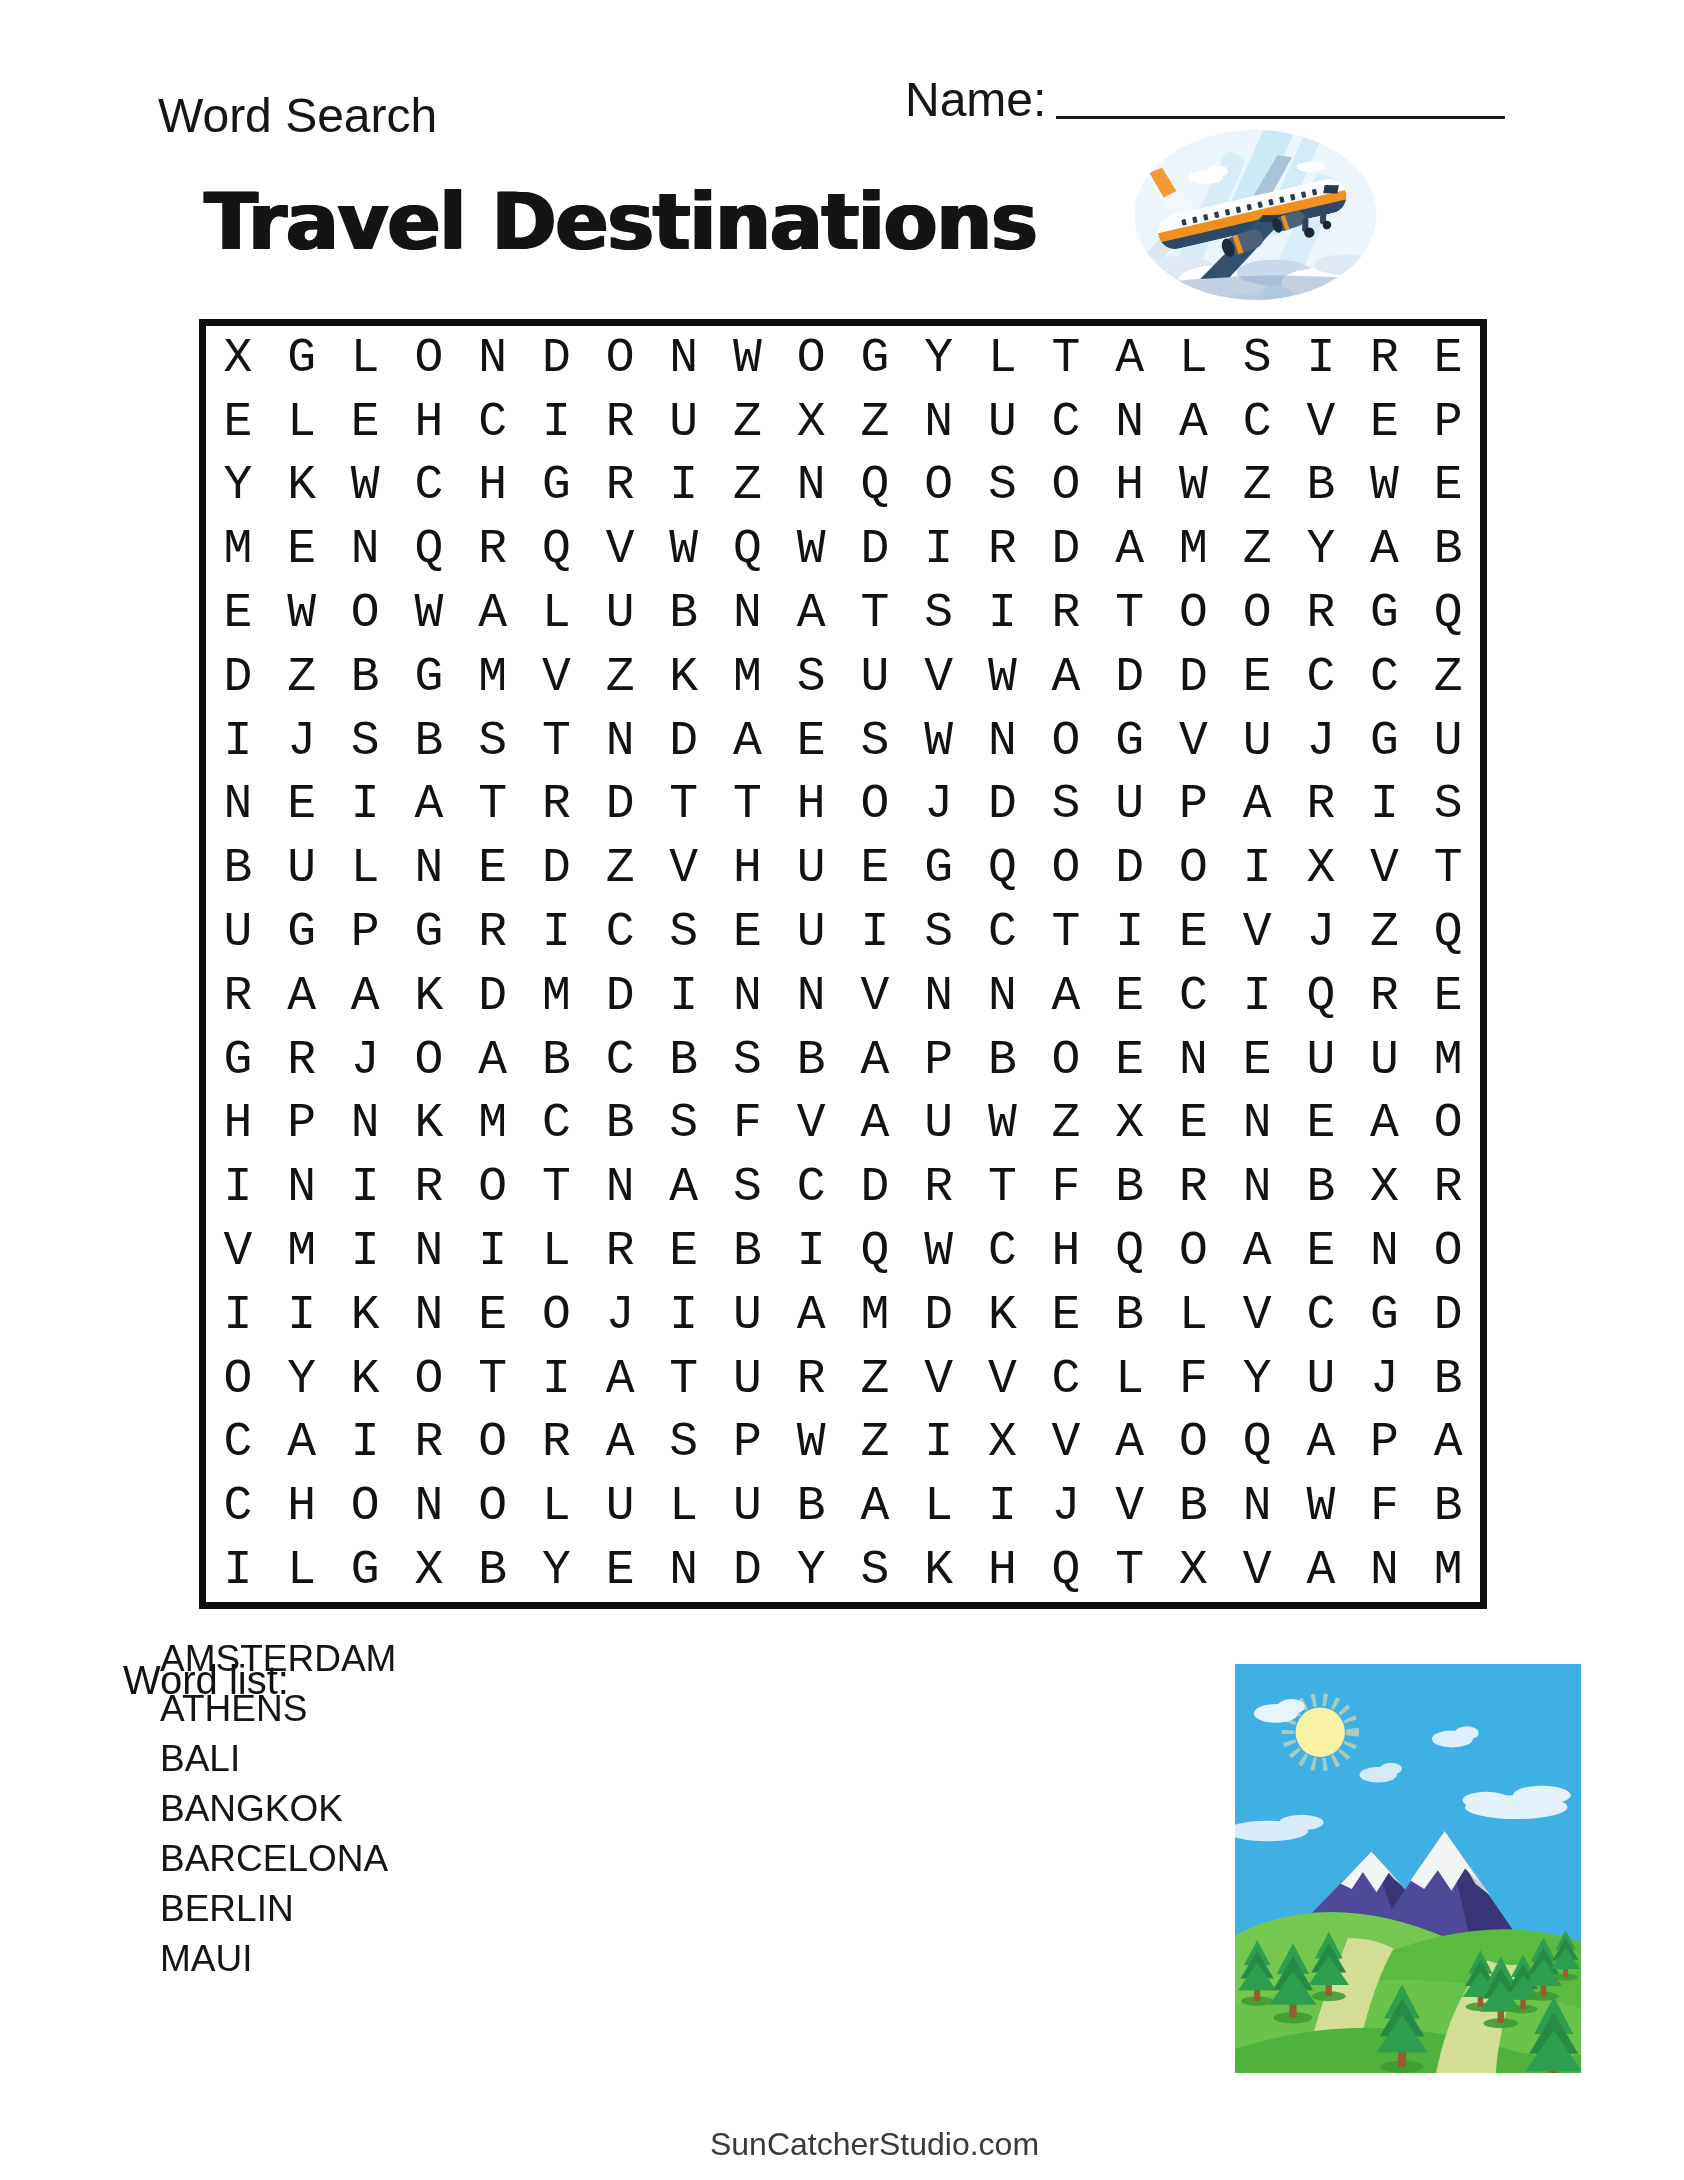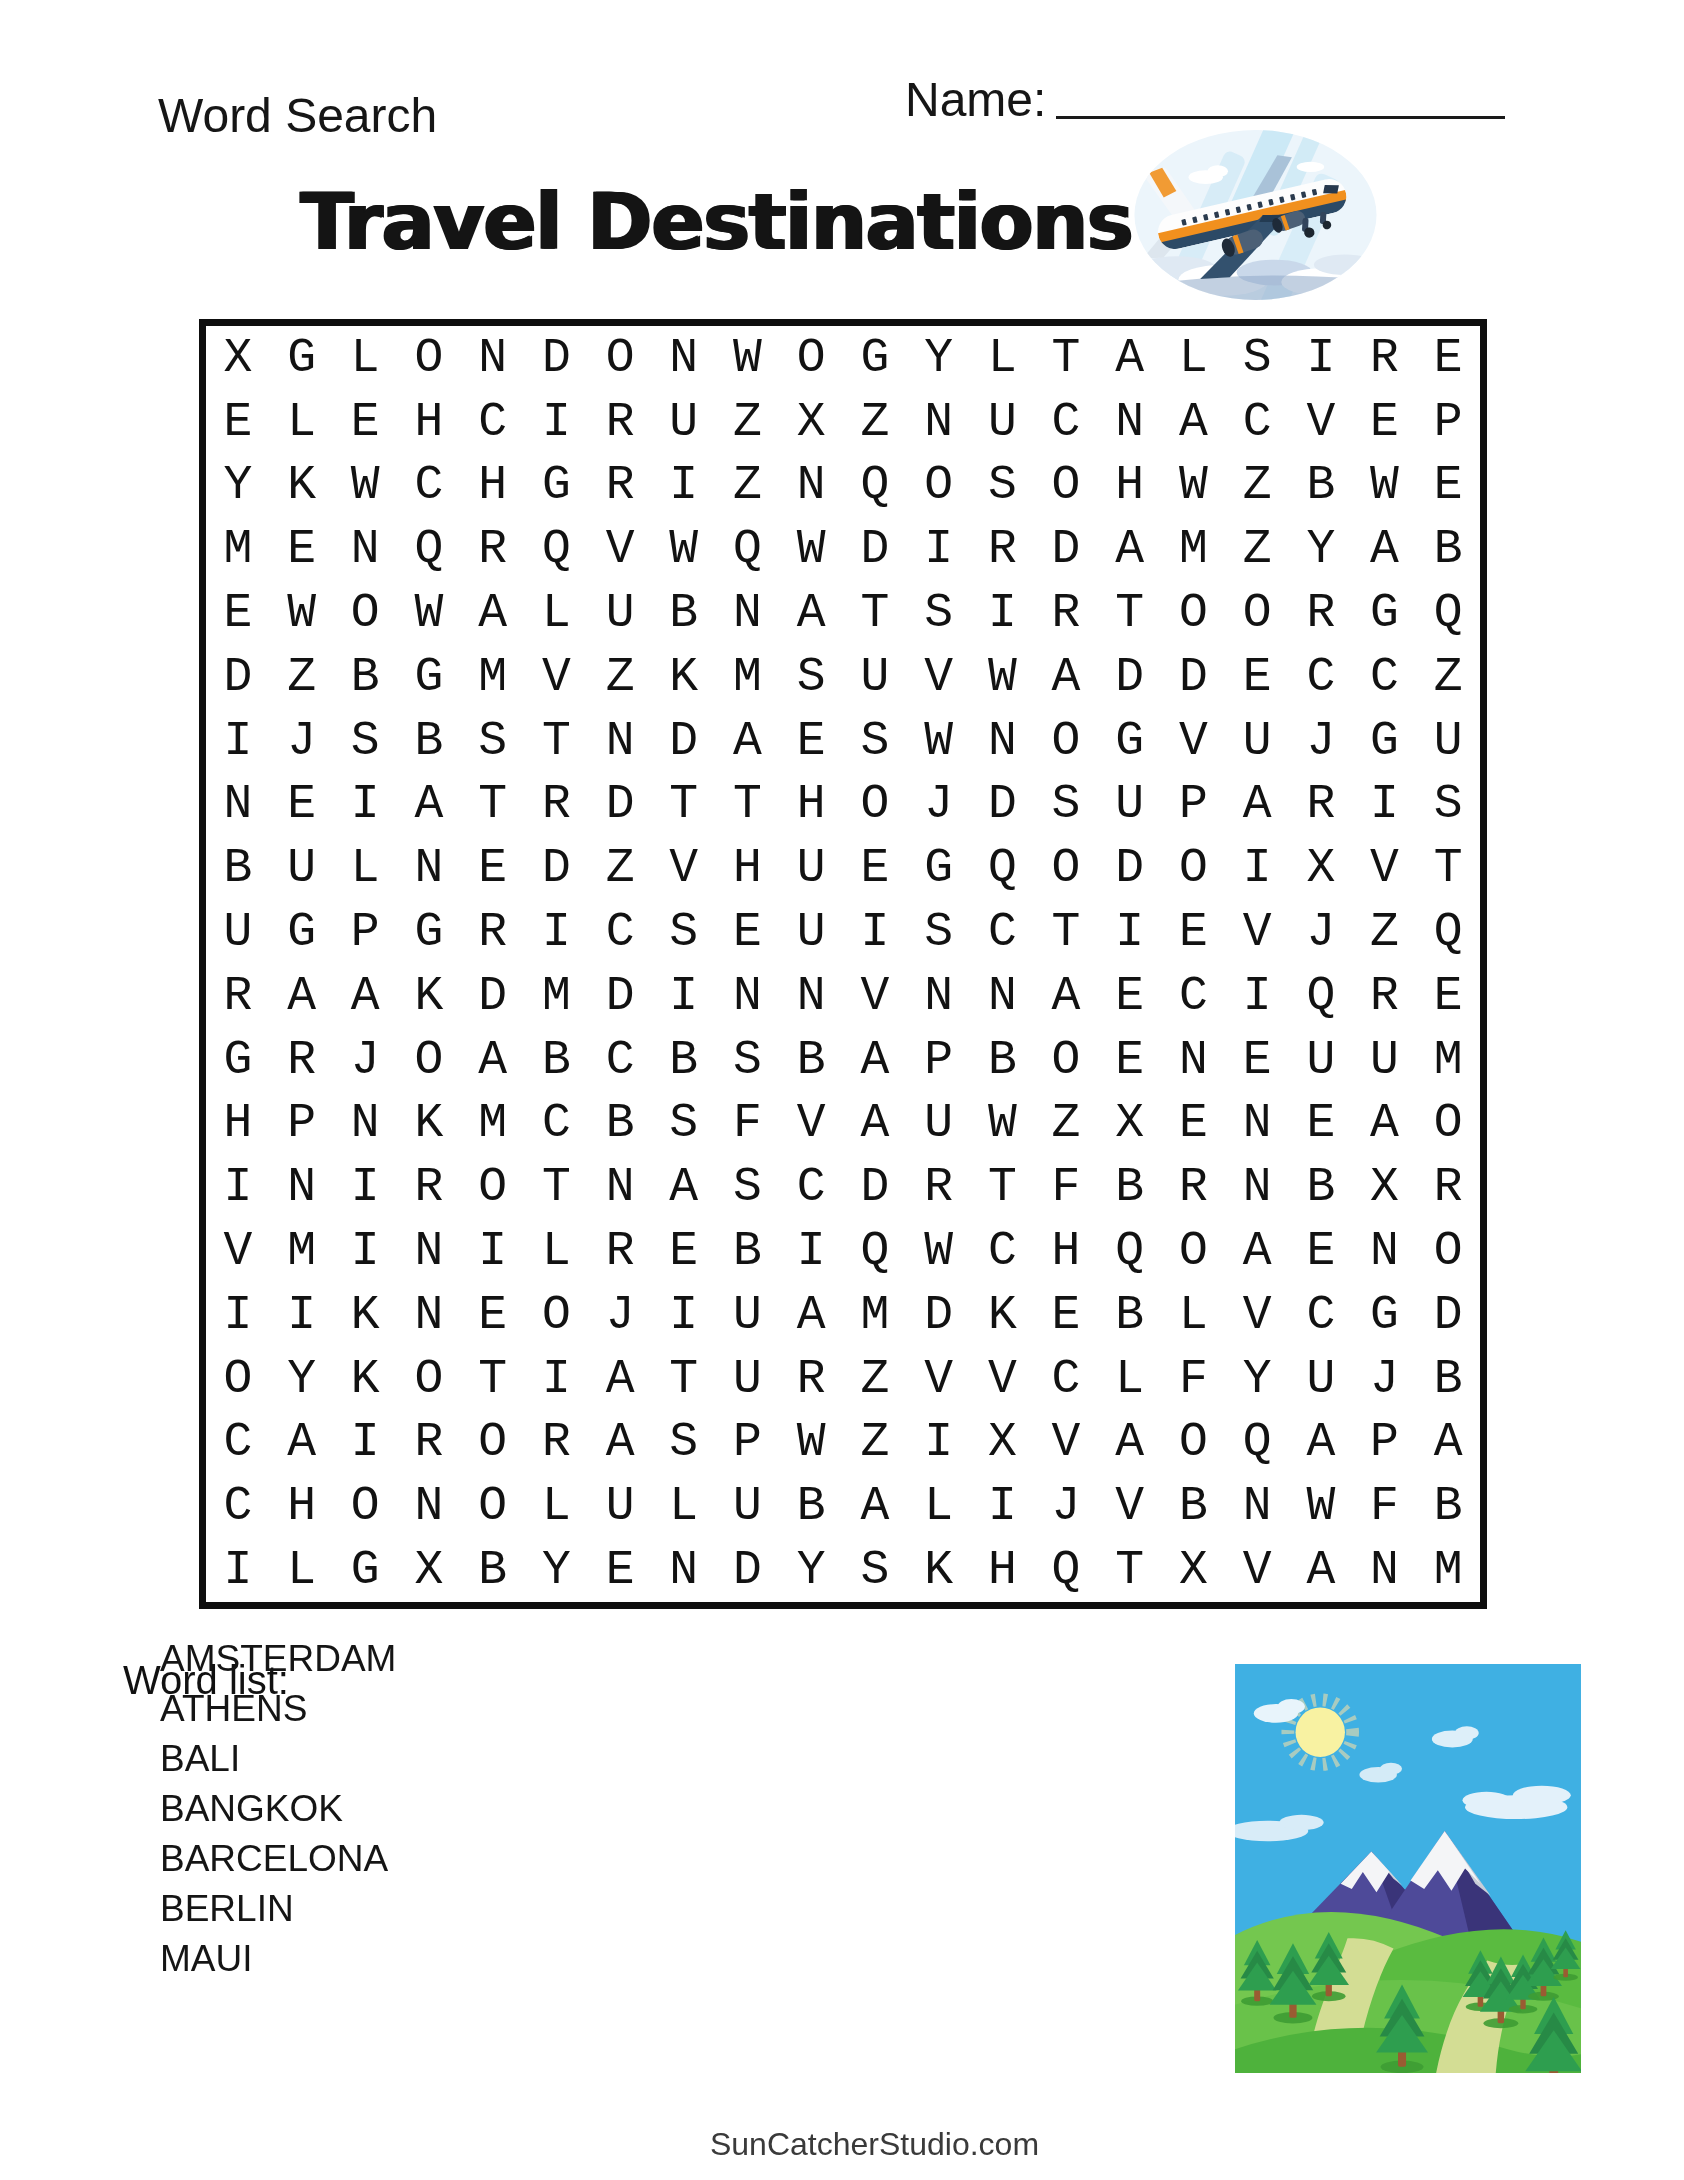--- a/index.html
+++ b/index.html
@@ -14,21 +14,21 @@
   .abs{position:absolute;}
 
   
   .ws-label{left:158px;top:88px;font-size:48px;letter-spacing:0;}
   .name-label{left:905px;top:72px;font-size:48px;}
   .name-line{left:1056px;top:82px;width:449px;height:34px;border-bottom:3.4px solid #1a1a1a;}
 
   
   .title{
     left:204px;top:177px;width:928px;height:102px;
-    text-align:right;
+    text-align:left;
     font-size:78px;font-weight:bold;letter-spacing:-0.9px;
     color:#141414;
     text-shadow:2.1px 0 0 #141414, -0.9px 0 0 #141414;
     font-family:"DejaVu Sans", sans-serif;
   }
 
   
   .plane-box{left:1126px;top:124px;width:259px;height:182px;}
 
   

